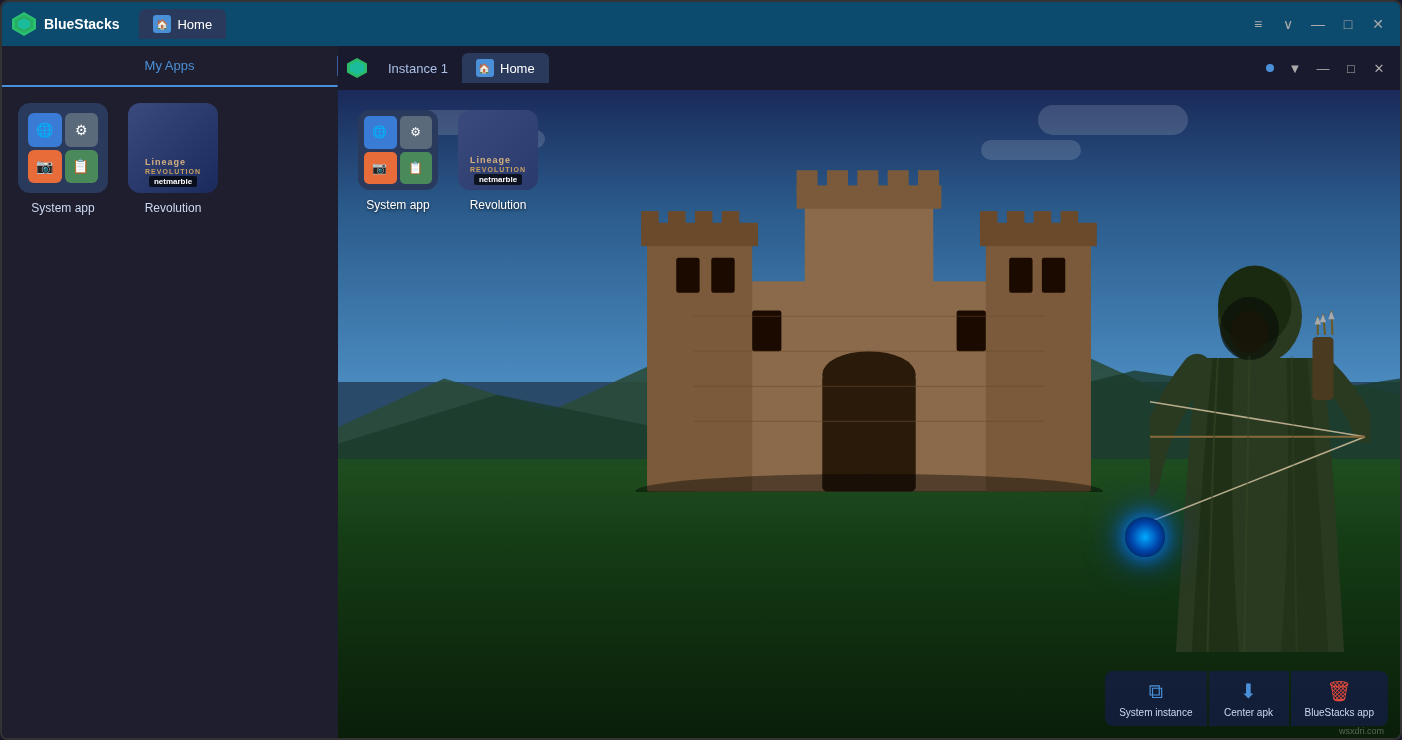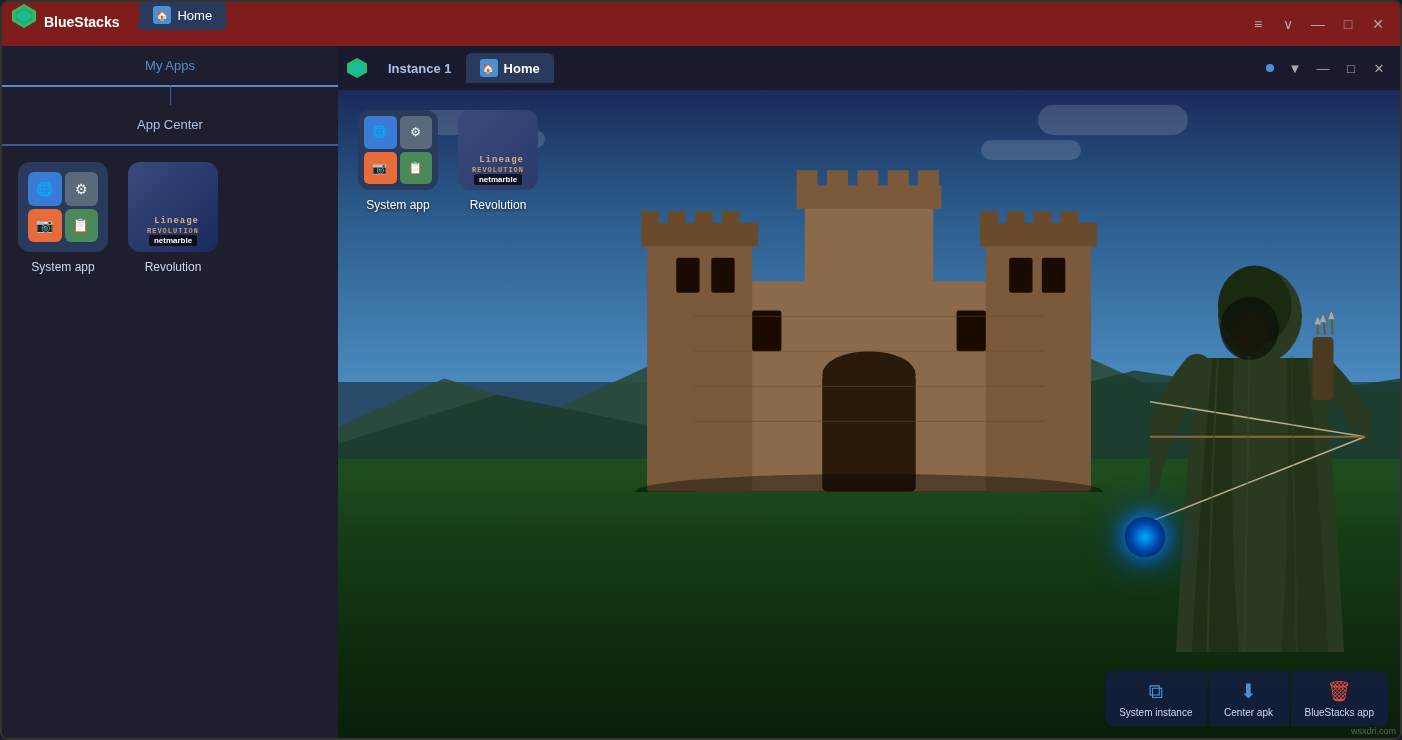--- a/index.html
+++ b/index.html
@@ -20,24 +20,24 @@
       border-radius: 8px;
       overflow: hidden;
       position: relative;
       display: flex;
       flex-direction: column;
     }
 
     
     .outer-titlebar {
       height: 44px;
-      background: #7f1d1d;
-      display: flex;
-      align-items: flex-end;
-      padding: 16px 8px;
+      background: #0c4a6e;
+      display: flex;
+      align-items: center;
+      padding: 0 8px;
       flex-shrink: 0;
       position: relative;
     }
 
     .bs-logo {
       width: 28px;
       height: 28px;
       margin-right: 6px;
       flex-shrink: 0;
     }
@@ -111,21 +111,20 @@
       flex-shrink: 0;
       display: flex;
       flex-direction: column;
       overflow: hidden;
     }
 
     .sidebar-tabs {
       display: flex;
       border-bottom: 2px solid #3a5a9c;
       background: #1e1e2e;
-      flex-direction: column;
     }
 
     .sidebar-tab {
       flex: 1;
       padding: 12px 0;
       text-align: center;
       color: #aac0e8;
       font-size: 13px;
       cursor: pointer;
       font-weight: 500;
@@ -259,21 +258,20 @@
     }
 
     .instance-tab {
       display: flex;
       align-items: center;
       padding: 6px 14px;
       color: #aac0e8;
       font-size: 13px;
       cursor: pointer;
       background: transparent;
-      font-weight: bold;
     }
 
     .instance-tab.active-tab {
       background: #2a3a5c;
       border-radius: 6px 6px 0 0;
       color: white;
     }
 
     .inner-tab-icon {
       width: 18px;
@@ -478,35 +476,34 @@
         rgba(30,80,30,0.8) 0%,
         rgba(20,60,20,0.9) 30%,
         rgba(10,30,10,1) 100%
       );
     }
 
     
     .watermark {
       position: absolute;
       bottom: 2px;
-      right: 4px;
+      right: 16px;
       color: rgba(255,255,255,0.3);
       font-size: 9px;
       z-index: 10;
     }
 
     
     .lineage-text {
       color: #c8a060;
       font-size: 7px;
       font-weight: bold;
-      text-align: right;
+      text-align: left;
       line-height: 1.2;
       letter-spacing: 1px;
-      font-family: Liberation Mono, monospace;
     }
 
     .lineage-II {
       color: #d4b080;
       font-size: 9px;
       font-weight: bold;
     }
 
     
     .tab-divider {
@@ -543,21 +540,20 @@
       <button class="outer-win-btn close">✕</button>
     </div>
   </div>
 
   <div class="outer-content">
 
     <div class="sidebar">
       <div class="sidebar-tabs">
         <div class="sidebar-tab active">My Apps</div>
         <div class="tab-divider"></div>
-        <div class="sidebar-tab">App Center</div>
       </div>
 
       <div class="sidebar-apps">
         <div class="app-row">
 
           <div class="app-item">
             <div class="app-icon-container">
               <div class="app-icon-grid">
                 <div class="mini-icon globe">🌐</div>
                 <div class="mini-icon gear">⚙</div>

